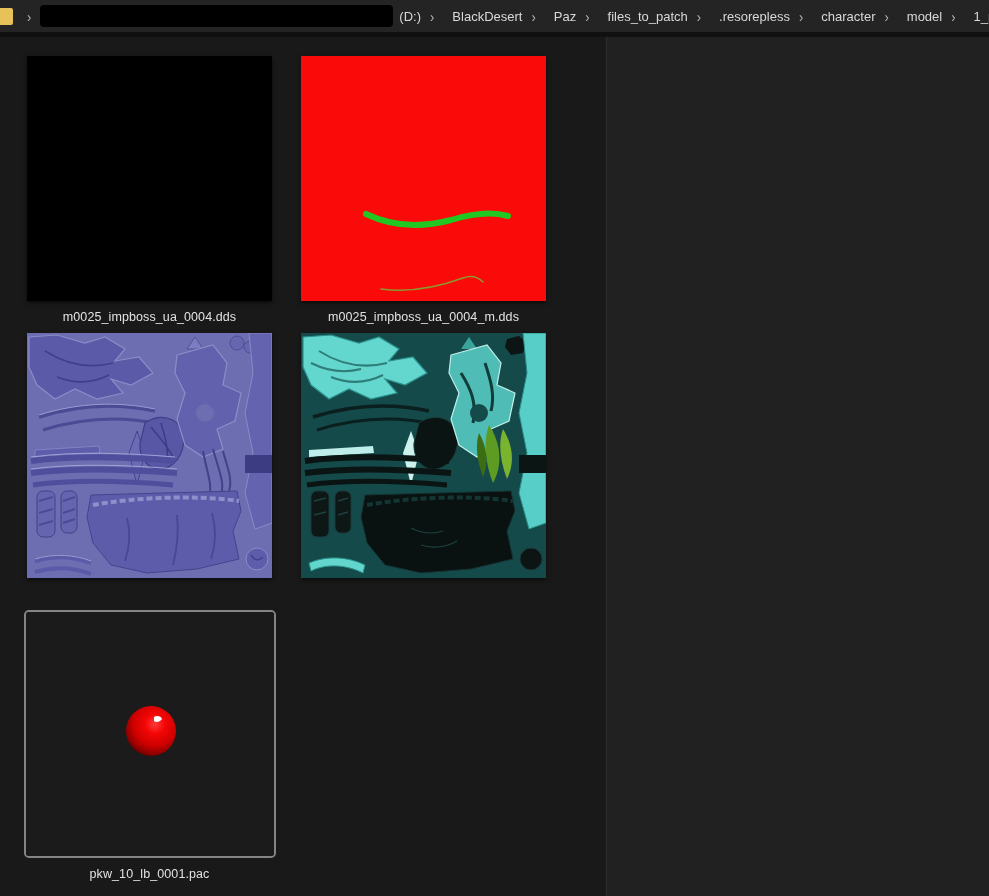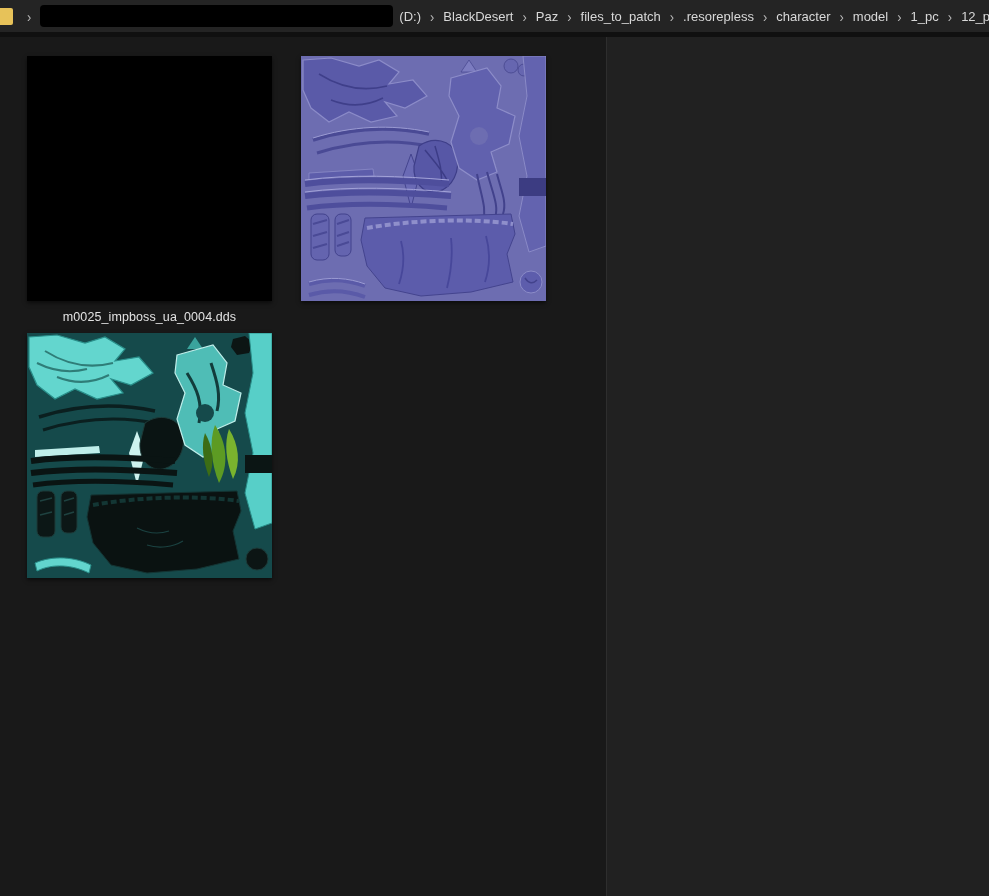--- a/index.html
+++ b/index.html
@@ -52,21 +52,21 @@
     font-size:13px;
     flex:0 0 auto;
     cursor:default;
   }
   .redacted-box{
     width:353px;height:22px;flex:0 0 auto;
     background:#000;border-radius:4px;
     margin-right:6px;
   }
   .crumb-list{display:flex;align-items:center;}
-  .crumb-group{display:flex;align-items:flex-start;}
+  .crumb-group{display:flex;align-items:flex-start;margin-left:9px;}
   .crumb-group:last-child .crumb-sep{display:none;}
 
   
   .content-pane{
     position:absolute;left:0;top:37px;width:606px;height:859px;
     background:var(--content-bg);
     padding:19px 0 0 27px;
   }
   .right-pane{
     position:absolute;left:606px;top:37px;width:383px;height:859px;
@@ -162,20 +162,30 @@
 <div class="right-pane"></div>
 
 <div class="content-pane">
   <div class="file-grid">
 
     <div class="file-card">
       <div class="thumb thumb-black"></div>
       <div class="filename">m0025_impboss_ua_0004.dds</div>
     </div>
 
+    <div class="file-card">
+      <div class="thumb">
+        <svg width="245" height="245" viewBox="0 0 245 245">
+          <rect width="245" height="245" fill="#fb0a0a"></rect>
+          <path d="M65,158 C90,170 120,172 150,164 C170,158 190,155 207,160" fill="none" stroke="#21c821" stroke-width="6" stroke-linecap="round"></path>
+          <path d="M80,233 C110,237 140,230 162,222 C170,219 177,221 182,226" fill="none" stroke="#8a9a30" stroke-width="1.6" stroke-linecap="round"></path>
+        </svg>
+      </div>
+      <div class="filename">m0025_impboss_ua_0004_m.dds</div>
+    </div>
 
     <div class="file-card">
       <div class="thumb">
         <svg width="245" height="245" viewBox="0 0 245 245">
           <rect width="245" height="245" fill="#6d6db1"></rect>
 
           <path d="M2,4 L30,2 58,10 78,4 98,16 88,28 112,24 126,40 104,52 84,46 96,60 70,66 48,56 28,66 10,52 2,34 Z" fill="#5a5aa8" stroke="#8b8bc8" stroke-width="1.2"></path>
           <path d="M18,18 C40,32 62,36 86,30 M30,44 C50,52 66,50 82,42" fill="none" stroke="#3f3f8a" stroke-width="1.5"></path>
 
           <path d="M12,84 C50,72 90,70 128,78" fill="none" stroke="#4a4a95" stroke-width="3.5"></path>
@@ -269,15 +279,34 @@
           <path d="M66,172 C110,164 170,162 212,168" fill="none" stroke="#133634" stroke-width="4" stroke-dasharray="6,3"></path>
           <path d="M110,195 C120,200 130,202 142,198 M120,212 C132,216 146,214 156,208" fill="none" stroke="#1b4241" stroke-width="1.2"></path>
 
           <path d="M8,230 C26,222 48,224 64,232 L62,240 C46,232 26,230 10,238 Z" fill="#62d5cd" stroke="#2a8f8a" stroke-width="1"></path>
 
           <circle cx="230" cy="226" r="11" fill="#0c1514" stroke="#1d3a38" stroke-width="1"></circle>
         </svg>
       </div>
     </div>
 
+    <div class="file-card pac-card">
+      <div class="thumb pac-thumb">
+        <svg width="248" height="244" viewBox="0 0 248 244">
+          <defs>
+            <radialGradient id="sph" cx="58%" cy="36%" r="70%">
+              <stop offset="0%" stop-color="#ff3c3c"></stop>
+              <stop offset="28%" stop-color="#f40606"></stop>
+              <stop offset="62%" stop-color="#cf0000"></stop>
+              <stop offset="86%" stop-color="#8c0000"></stop>
+              <stop offset="100%" stop-color="#4a0000"></stop>
+            </radialGradient>
+          </defs>
+          <rect width="248" height="244" fill="#1b1b1b"></rect>
+          <circle cx="125" cy="119" r="25" fill="url(#sph)"></circle>
+          <path d="M128,105 C131,103 135,104 136,107 C134,110 130,111 128,109 Z" fill="#ffffff"></path>
+        </svg>
+      </div>
+      <div class="filename">pkw_10_lb_0001.pac</div>
+    </div>
 
   </div>
 </div>
 
 </body></html>

